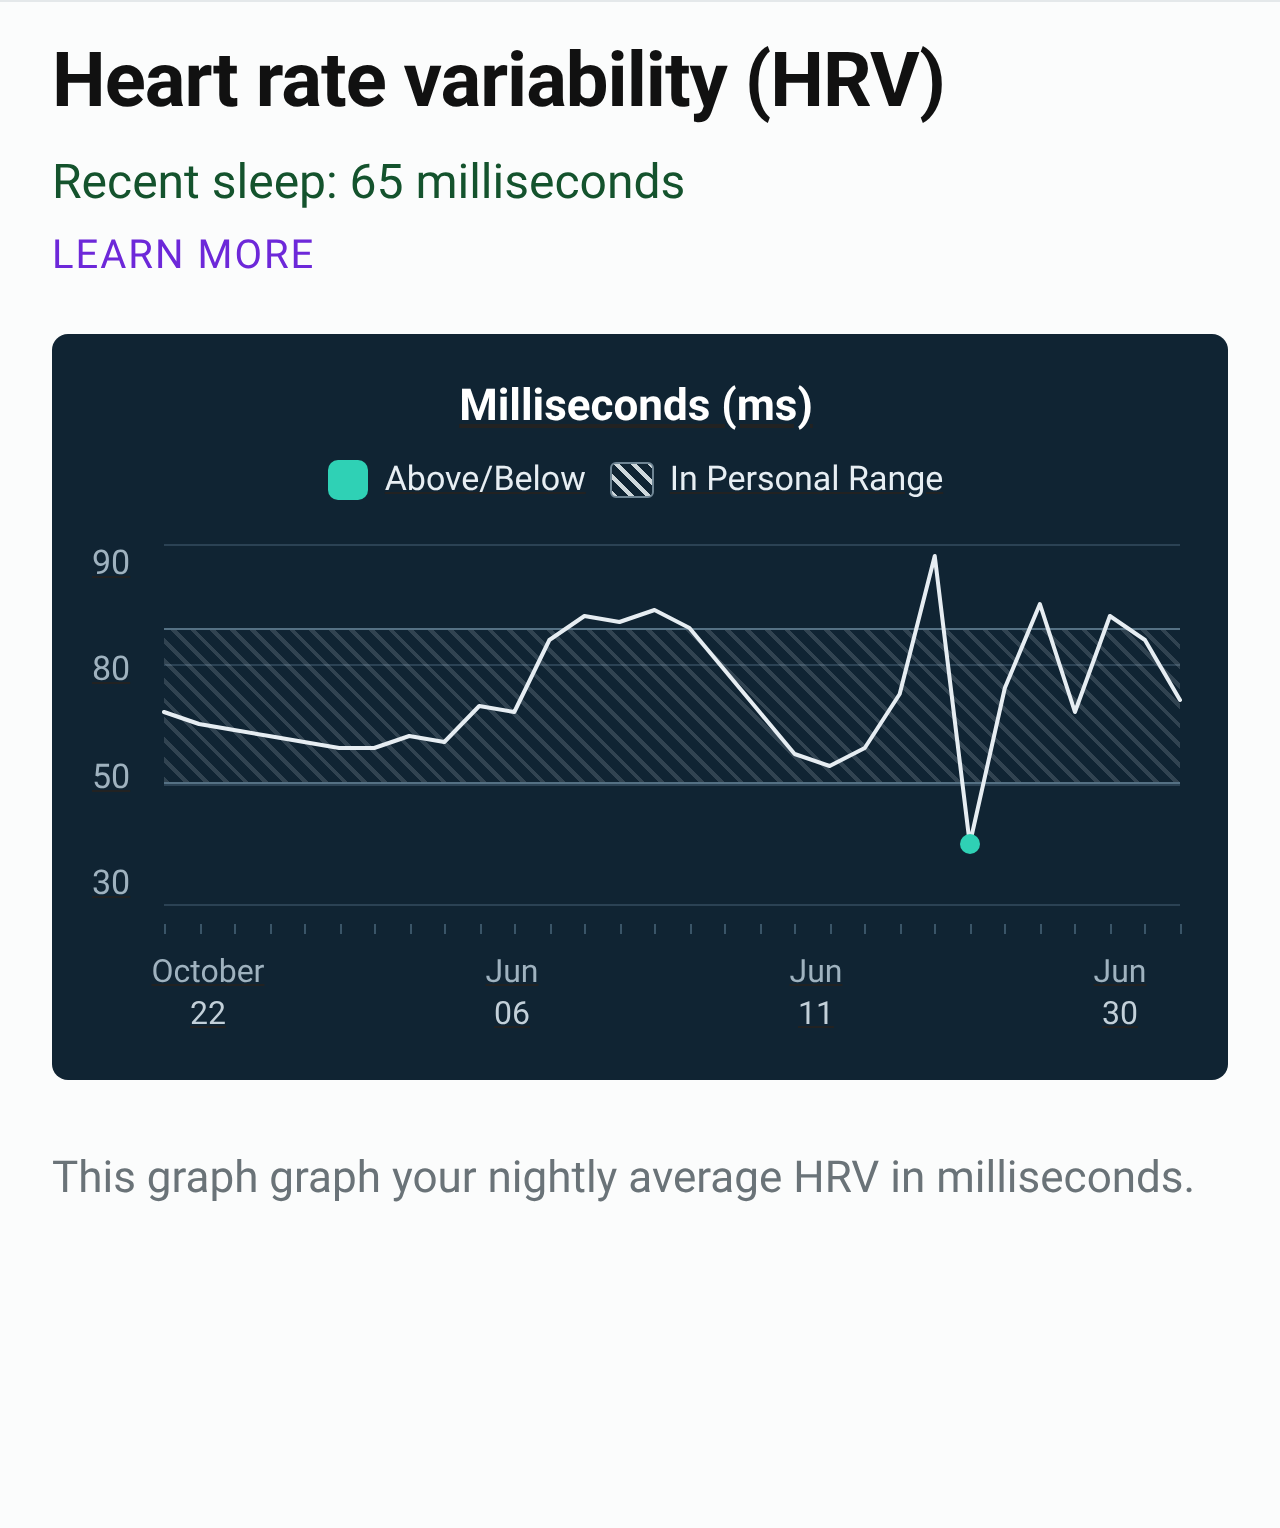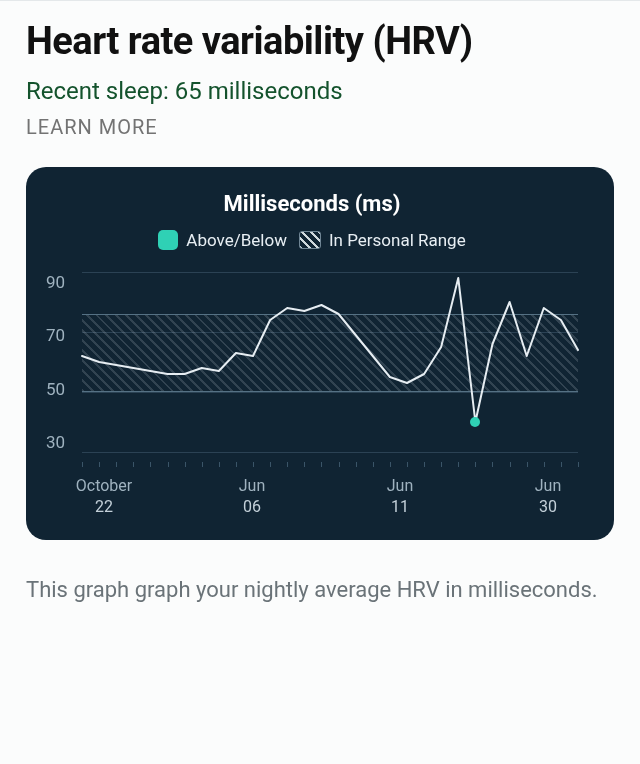--- a/index.html
+++ b/index.html
@@ -1,22 +1,22 @@
 <!DOCTYPE html>
 <html><head>
 <meta charset="utf-8">
 <style>
   * { box-sizing: border-box; margin: 0; padding: 0; }
   html, body { width: 640px; height: 764px; background: #fbfcfc; font-family: -apple-system, "Segoe UI", Roboto, Helvetica, Arial, sans-serif; color: #222; }
   .rule { height: 1px; background: #e4e8ea; margin: 0 0 18px 0; }
   .page { padding: 0 26px 0 26px; }
   h1.title { font-size: 38px; font-weight: 700; letter-spacing: -0.5px; color: #111; margin-top: 2px; }
   .subtitle { font-size: 24px; color: #14532d; margin-top: 14px; }
-  .learn { font-size: 20px; color: #737373; letter-spacing: 1px; margin-top: 10px; display: inline-block; cursor: pointer; }
-  .card { background: #102433; border-radius: 20px; padding: 24px 36px 24px 20px; margin-top: 28px; }
+  .learn { font-size: 20px; color: #6d28d9; letter-spacing: 1px; margin-top: 10px; display: inline-block; cursor: pointer; }
+  .card { background: #102433; border-radius: 8px; padding: 24px 24px 24px 20px; margin-top: 28px; text-decoration: underline; }
   .card-title { color: #fff; font-size: 22px; font-weight: 700; text-align: center; }
   .legend { display: flex; justify-content: center; gap: 12px; margin-top: 14px; color: #e7eef3; font-size: 17px; align-items: center; }
   .legend .item { display: flex; align-items: center; gap: 8px; }
   .swatch-solid { width: 20px; height: 20px; border-radius: 5px; background: #2fd1b5; }
   .swatch-hatch { width: 22px; height: 18px; border-radius: 3px;
     background: repeating-linear-gradient(45deg, #cfd8dc 0 2px, rgba(0,0,0,0) 2px 6px);
     border: 1px solid #6f8594; }
   .chart-wrap { display: flex; margin-top: 22px; }
   .y-ticks { display: flex; flex-direction: column; justify-content: space-between; width: 36px; color: #9fb2bf; font-size: 17px; padding-right: 8px; text-align: left; height: 180px; }
   .plot { position: relative; flex: 1; height: 180px; }
@@ -52,21 +52,21 @@
       </div>
       <div class="item">
         <span class="swatch-hatch"></span>
         <span>In Personal Range</span>
       </div>
     </div>
 
     <div class="chart-wrap">
       <div class="y-ticks" id="y-ticks">
           <span>90</span>
-          <span>70</span>
+          <span>80</span>
           <span>50</span>
           <span>30</span>
         </div>
       <div class="plot" id="plot">
 
       <div class="gridline" style="top: 0px;"></div>
           <div class="gridline" style="top: 60px;"></div>
           <div class="gridline" style="top: 120px;"></div>
           <div class="gridline" style="top: 180px;"></div>
           <div class="range-band" style="top: 42px; height: 78px;"></div>

